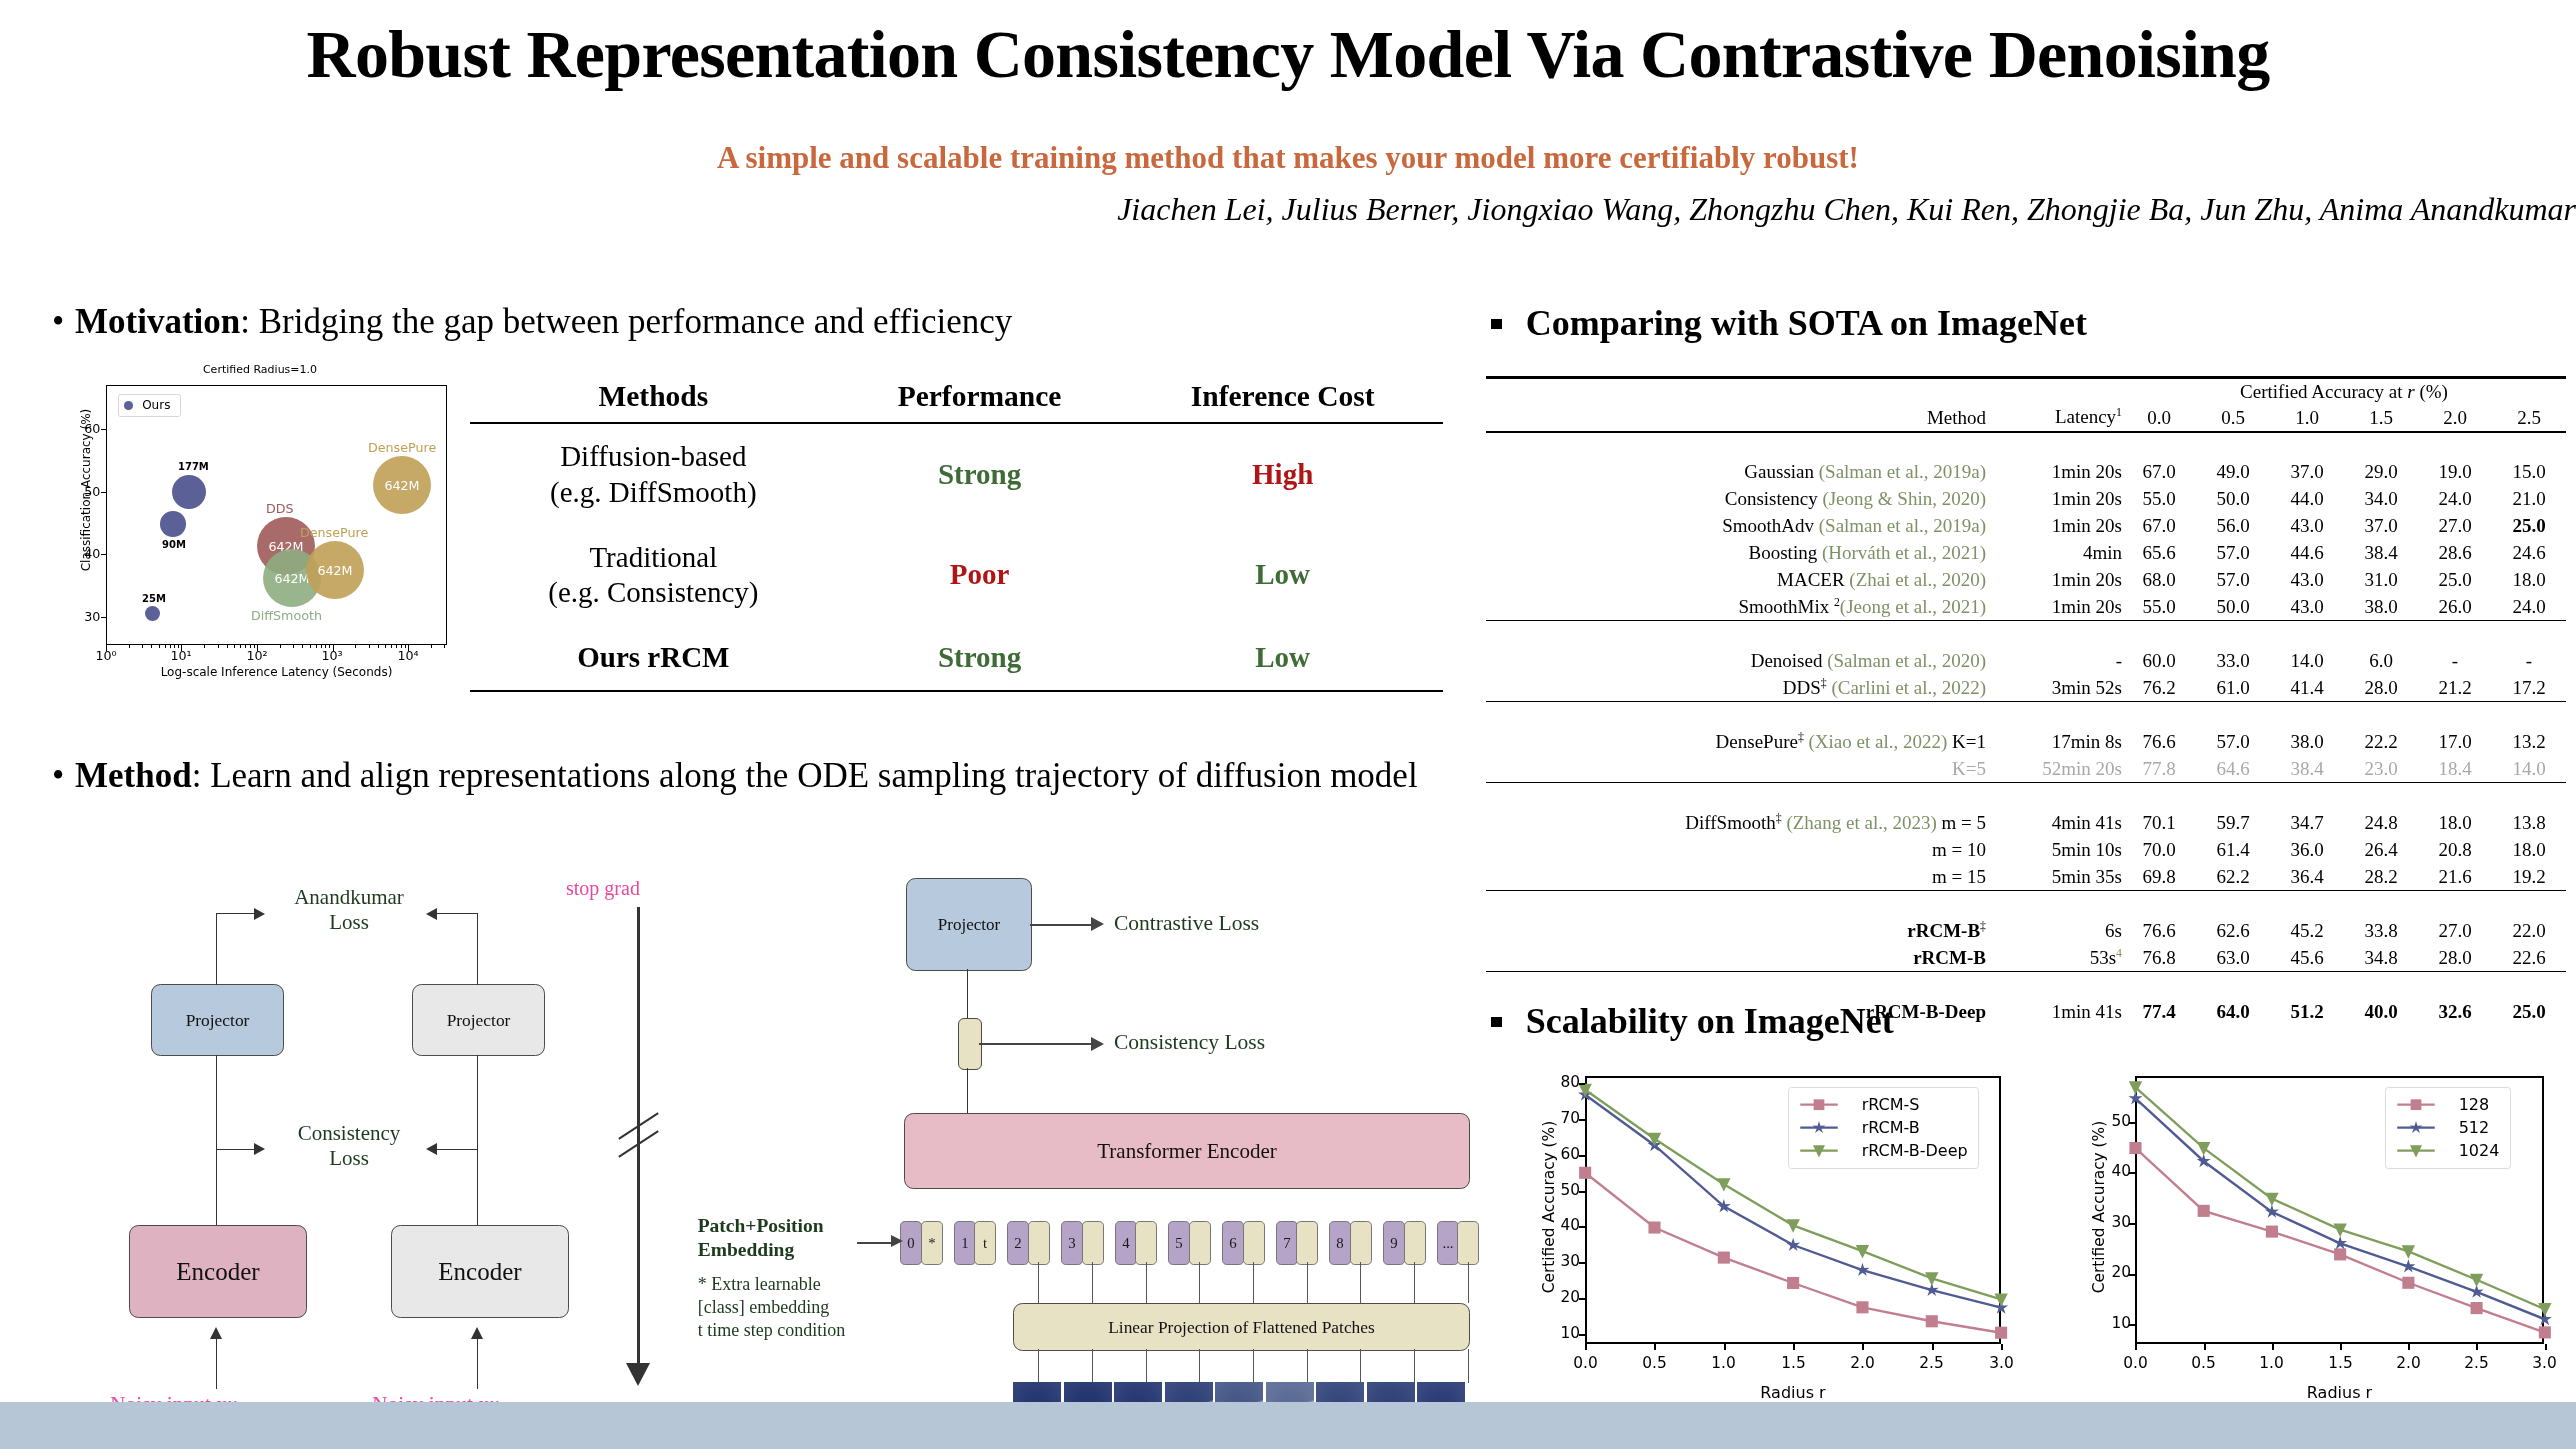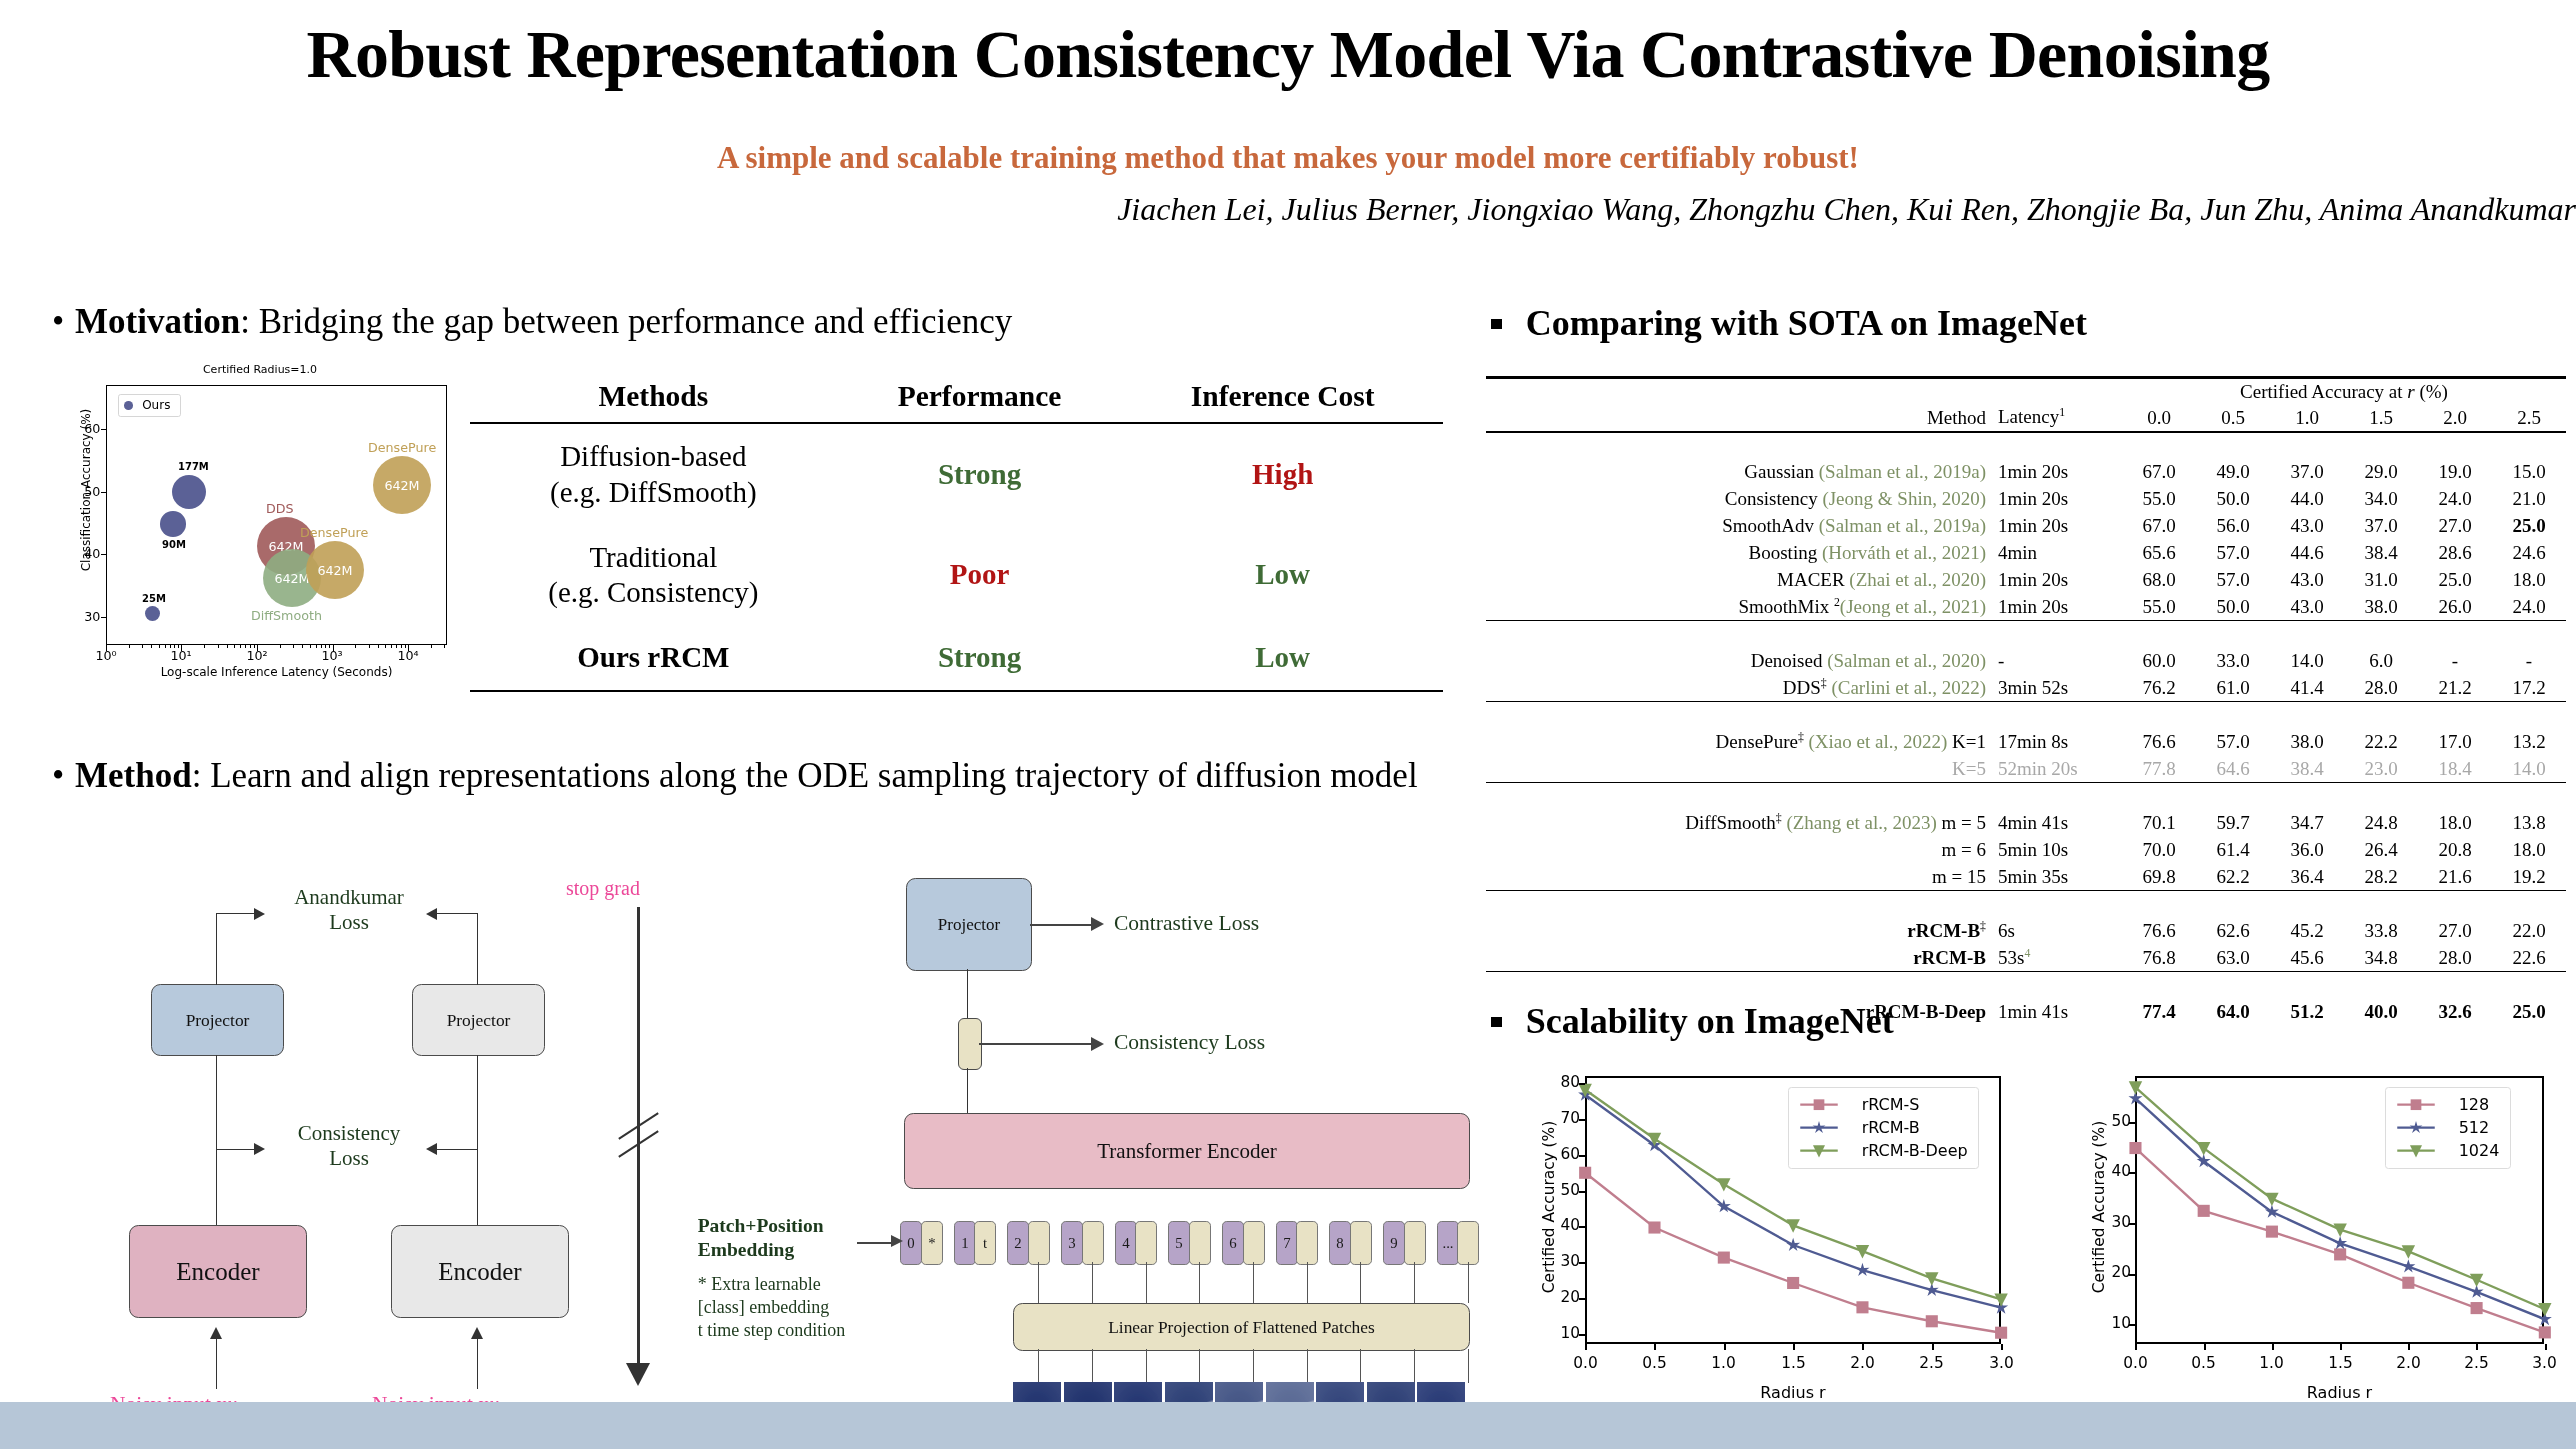--- a/index.html
+++ b/index.html
@@ -108,21 +108,21 @@
   .tok{position:absolute;border:1.3px solid #777;border-radius:4.7px;display:flex;align-items:center;
        justify-content:center;font-family:"Liberation Serif",serif;font-size:14.8px;color:#1a1a1a;}
   .patch{position:absolute;}
 
   
   #sota-table{position:absolute;left:1486px;top:376px;width:1080px;
               font-family:"Liberation Serif",serif;color:#000;}
   #sota-table table{border-collapse:collapse;width:100%;}
   #sota-table td,#sota-table th{padding:0;}
   #sota-table .mname{text-align:right;padding-right:12px;font-size:19px;white-space:nowrap;}
-  #sota-table .lat{text-align:left;font-size:19px;width:124px;white-space:nowrap;}
+  #sota-table .lat{text-align:right;font-size:19px;width:124px;white-space:nowrap;}
   #sota-table .num{text-align:center;font-size:19px;width:74px;}
   #sota-table tr{height:27px;}
   .cite{color:#7e9165;}
   .dim{color:#a8a8a8;}
   .bold{font-weight:bold;}
   .rule-top{border-top:3.4px solid #000;}
   .rule-mid{border-top:2px double #000;}
   .rule-thin{border-top:1.3px solid #000;}
   .hdr-acc{text-align:center;font-size:19px;}
   sup{font-size:0.62em;vertical-align:super;}
@@ -573,21 +573,21 @@
             <td class="mname">DiffSmooth<sup>‡</sup><span class="cite"> (Zhang et al., 2023)</span> m = 5</td>
             <td class="lat">4min 41s</td>
             <td class="num">70.1</td>
             <td class="num">59.7</td>
             <td class="num">34.7</td>
             <td class="num">24.8</td>
             <td class="num">18.0</td>
             <td class="num">13.8</td>
           </tr>
           <tr>
-            <td class="mname">m = 6</td>
+            <td class="mname">m = 10</td>
             <td class="lat">5min 10s</td>
             <td class="num">70.0</td>
             <td class="num">61.4</td>
             <td class="num">36.0</td>
             <td class="num">26.4</td>
             <td class="num">20.8</td>
             <td class="num">18.0</td>
           </tr>
           <tr>
             <td class="mname">m = 15</td>

